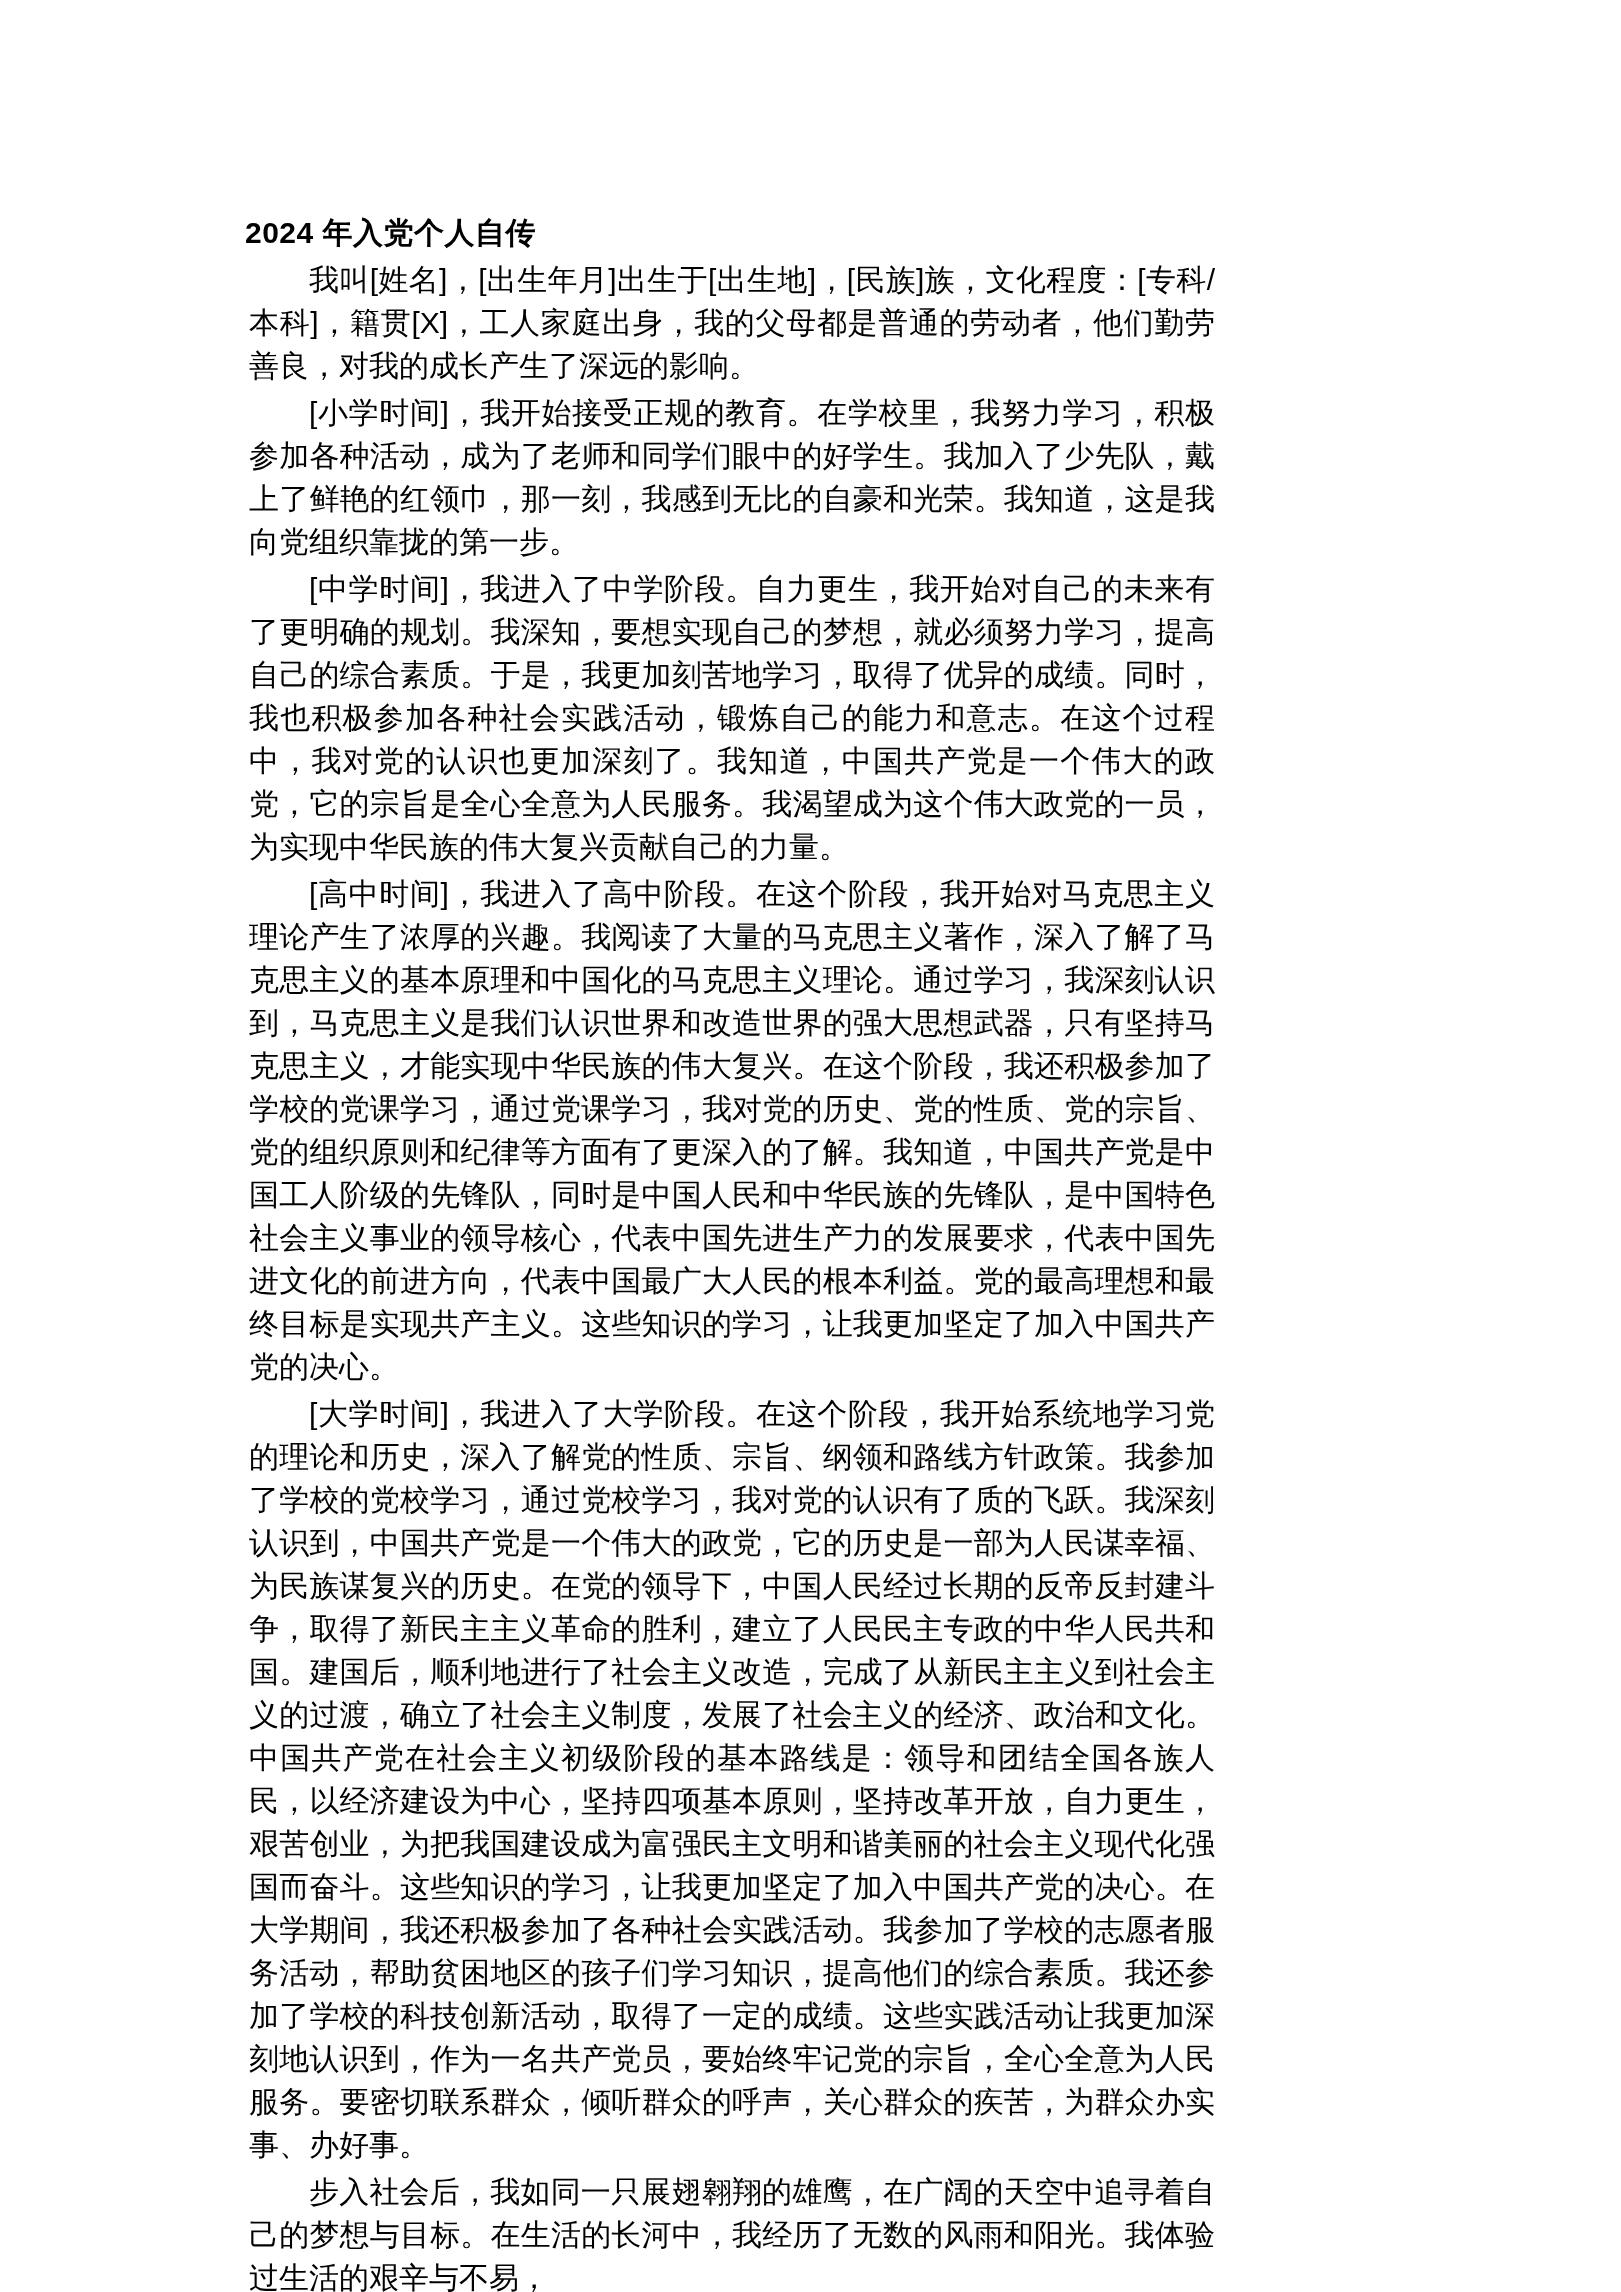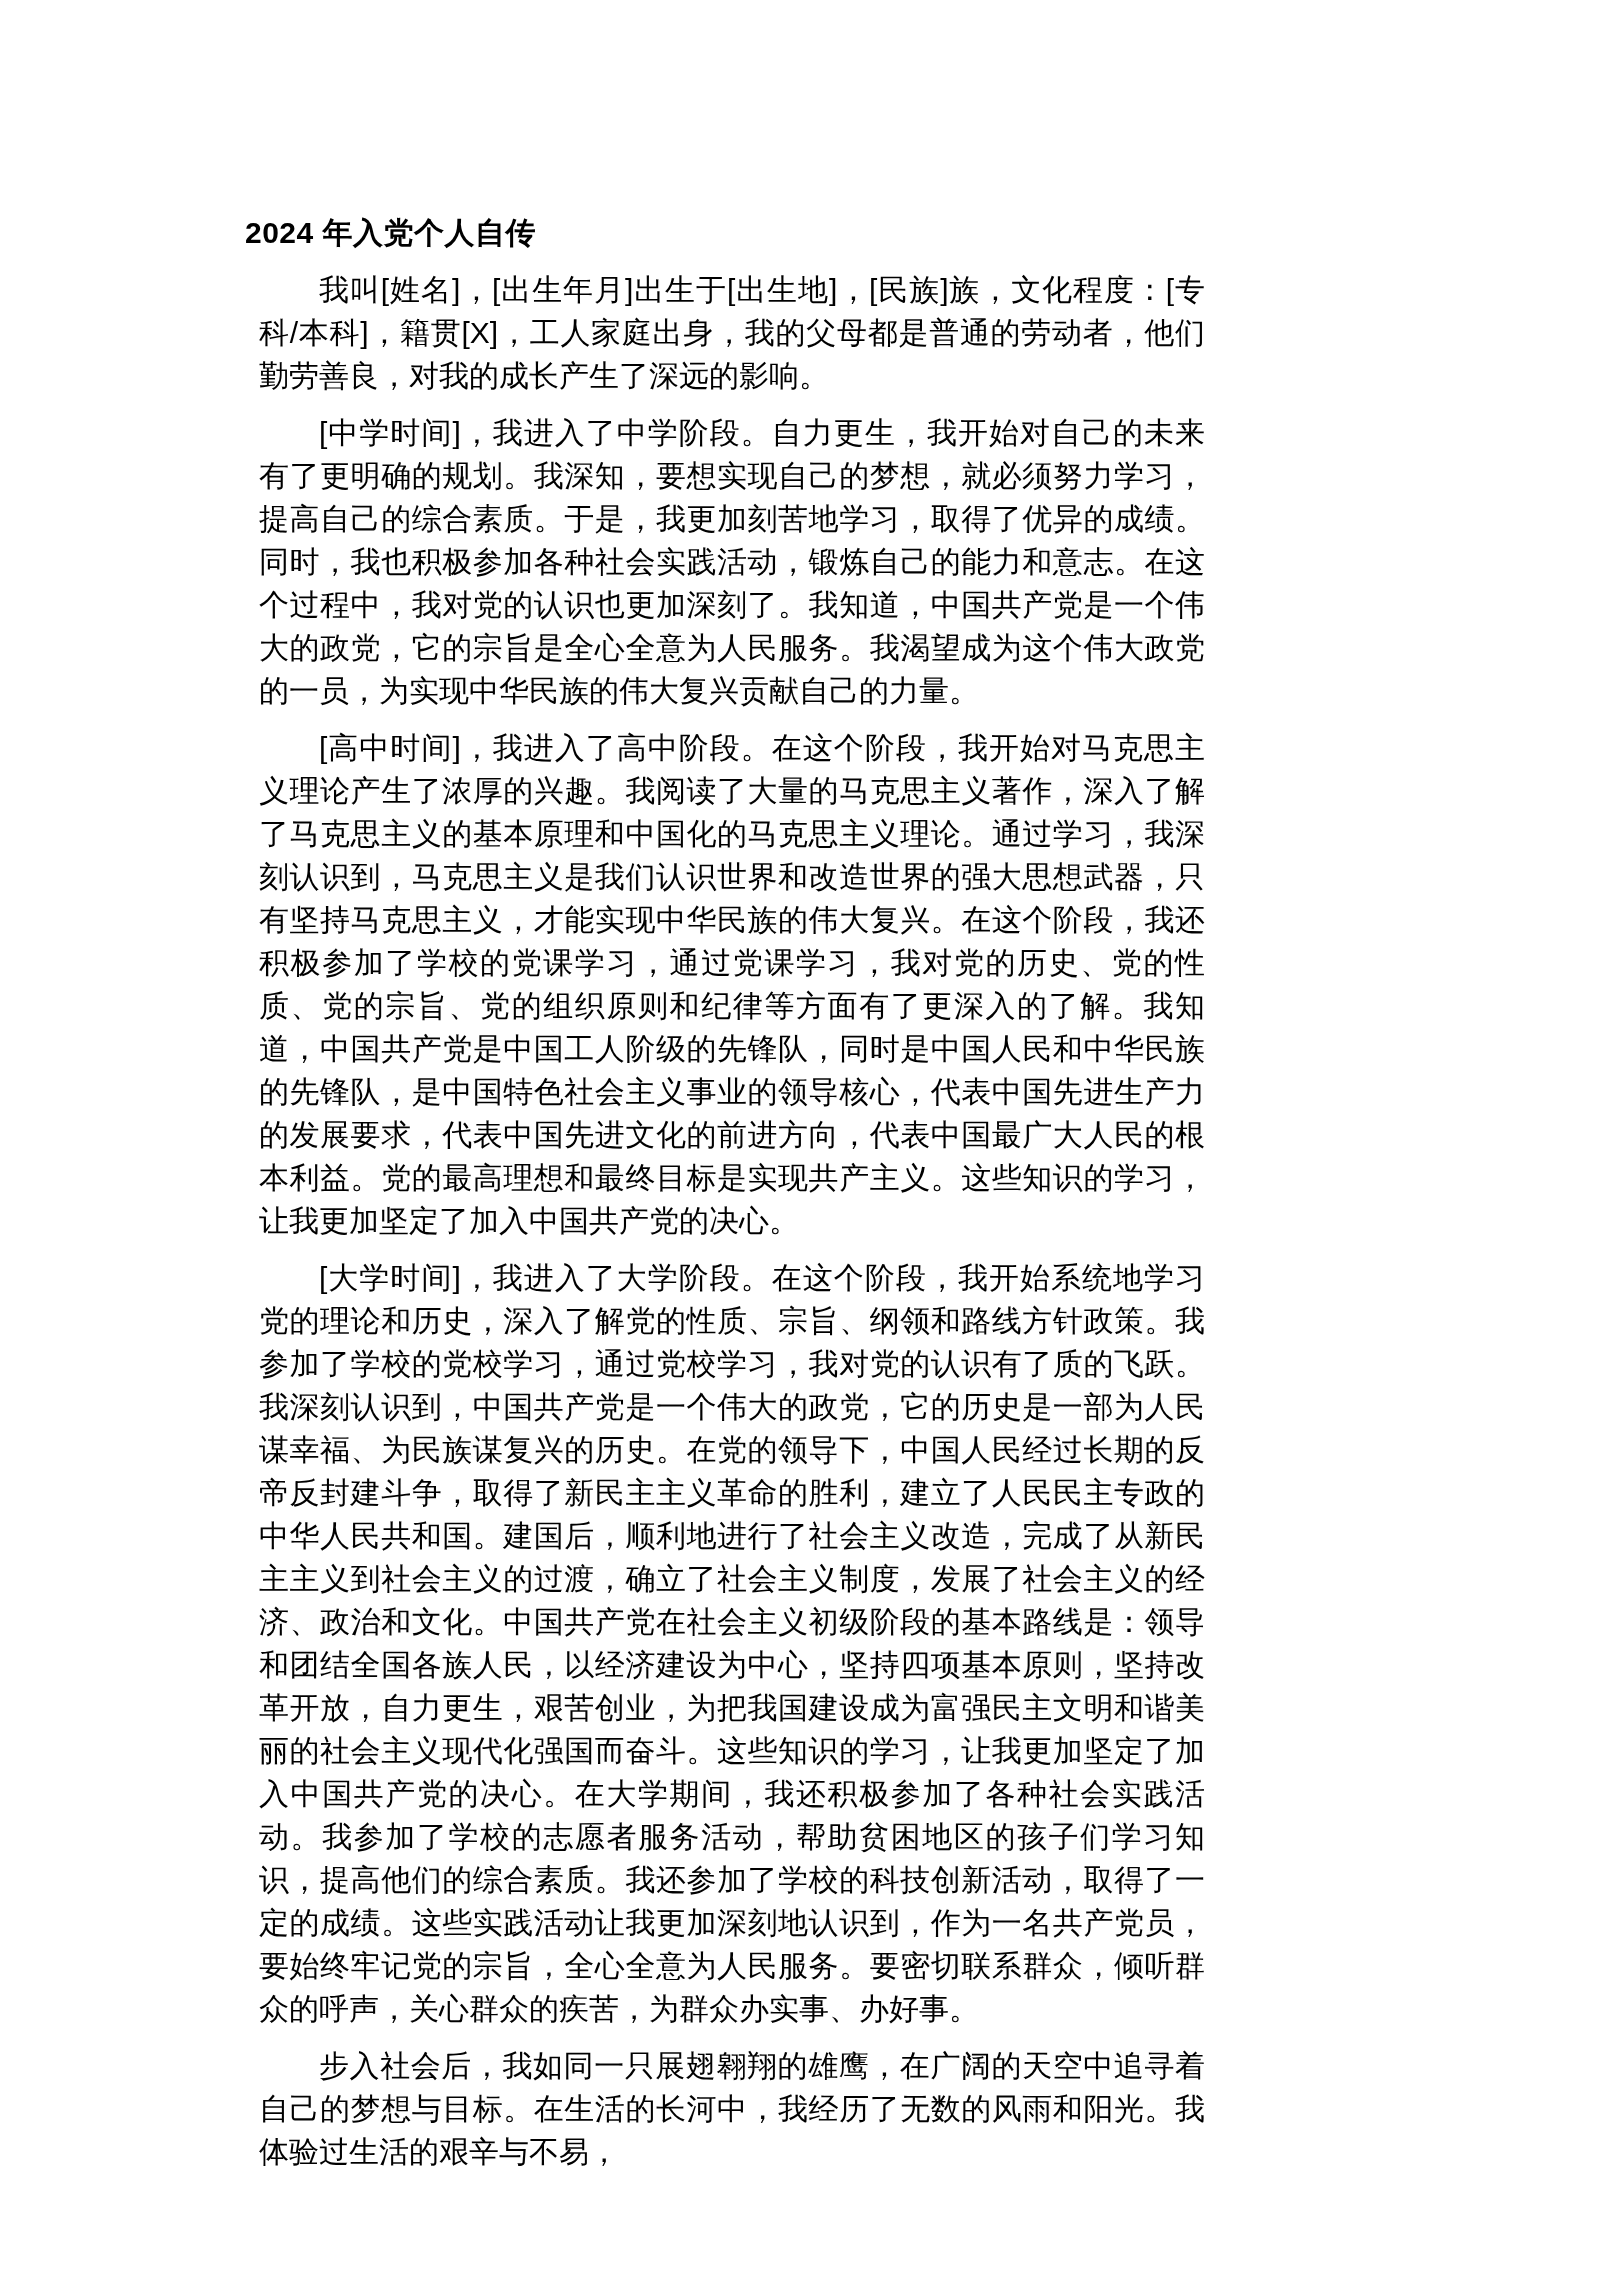--- a/index.html
+++ b/index.html
@@ -27,37 +27,38 @@
       line-height: inherit;
       text-align: left;
       letter-spacing: 0.5px;
     }
     .salutation {
       margin: 0;
       text-indent: 2em;
       line-height: inherit;
     }
     .body-para {
-      margin: 14px;
+      margin: 4px;
       text-indent: 2em;
       text-align: justify;
       line-height: inherit;
       word-break: break-all;
     }
   </style>
 </head>
 <body>
 
 <div class="page">
   <h1 class="doc-title">2024 年入党个人自传</h1>
 
 
   <p class="body-para">我叫[姓名]，[出生年月]出生于[出生地]，[民族]族，文化程度：[专科/本科]，籍贯[X]，工人家庭出身，我的父母都是普通的劳动者，他们勤劳善良，对我的成长产生了深远的影响。</p>
 
 
+  <p class="body-para">[小学时间]，我开始接受正规的教育。在学校里，我努力学习，积极参加各种活动，成为了老师和同学们眼中的好学生。我加入了少先队，戴上了鲜艳的红领巾，那一刻，我感到无比的自豪和光荣。我知道，这是我向党组织靠拢的第一步。</p>
 
   <p class="body-para">[中学时间]，我进入了中学阶段。自力更生，我开始对自己的未来有了更明确的规划。我深知，要想实现自己的梦想，就必须努力学习，提高自己的综合素质。于是，我更加刻苦地学习，取得了优异的成绩。同时，我也积极参加各种社会实践活动，锻炼自己的能力和意志。在这个过程中，我对党的认识也更加深刻了。我知道，中国共产党是一个伟大的政党，它的宗旨是全心全意为人民服务。我渴望成为这个伟大政党的一员，为实现中华民族的伟大复兴贡献自己的力量。</p>
 
   <p class="body-para">[高中时间]，我进入了高中阶段。在这个阶段，我开始对马克思主义理论产生了浓厚的兴趣。我阅读了大量的马克思主义著作，深入了解了马克思主义的基本原理和中国化的马克思主义理论。通过学习，我深刻认识到，马克思主义是我们认识世界和改造世界的强大思想武器，只有坚持马克思主义，才能实现中华民族的伟大复兴。在这个阶段，我还积极参加了学校的党课学习，通过党课学习，我对党的历史、党的性质、党的宗旨、党的组织原则和纪律等方面有了更深入的了解。我知道，中国共产党是中国工人阶级的先锋队，同时是中国人民和中华民族的先锋队，是中国特色社会主义事业的领导核心，代表中国先进生产力的发展要求，代表中国先进文化的前进方向，代表中国最广大人民的根本利益。党的最高理想和最终目标是实现共产主义。这些知识的学习，让我更加坚定了加入中国共产党的决心。</p>
 
   <p class="body-para">[大学时间]，我进入了大学阶段。在这个阶段，我开始系统地学习党的理论和历史，深入了解党的性质、宗旨、纲领和路线方针政策。我参加了学校的党校学习，通过党校学习，我对党的认识有了质的飞跃。我深刻认识到，中国共产党是一个伟大的政党，它的历史是一部为人民谋幸福、为民族谋复兴的历史。在党的领导下，中国人民经过长期的反帝反封建斗争，取得了新民主主义革命的胜利，建立了人民民主专政的中华人民共和国。建国后，顺利地进行了社会主义改造，完成了从新民主主义到社会主义的过渡，确立了社会主义制度，发展了社会主义的经济、政治和文化。中国共产党在社会主义初级阶段的基本路线是：领导和团结全国各族人民，以经济建设为中心，坚持四项基本原则，坚持改革开放，自力更生，艰苦创业，为把我国建设成为富强民主文明和谐美丽的社会主义现代化强国而奋斗。这些知识的学习，让我更加坚定了加入中国共产党的决心。在大学期间，我还积极参加了各种社会实践活动。我参加了学校的志愿者服务活动，帮助贫困地区的孩子们学习知识，提高他们的综合素质。我还参加了学校的科技创新活动，取得了一定的成绩。这些实践活动让我更加深刻地认识到，作为一名共产党员，要始终牢记党的宗旨，全心全意为人民服务。要密切联系群众，倾听群众的呼声，关心群众的疾苦，为群众办实事、办好事。</p>
 
   <p class="body-para">步入社会后，我如同一只展翅翱翔的雄鹰，在广阔的天空中追寻着自己的梦想与目标。在生活的长河中，我经历了无数的风雨和阳光。我体验过生活的艰辛与不易，</p>
 </div>
 

